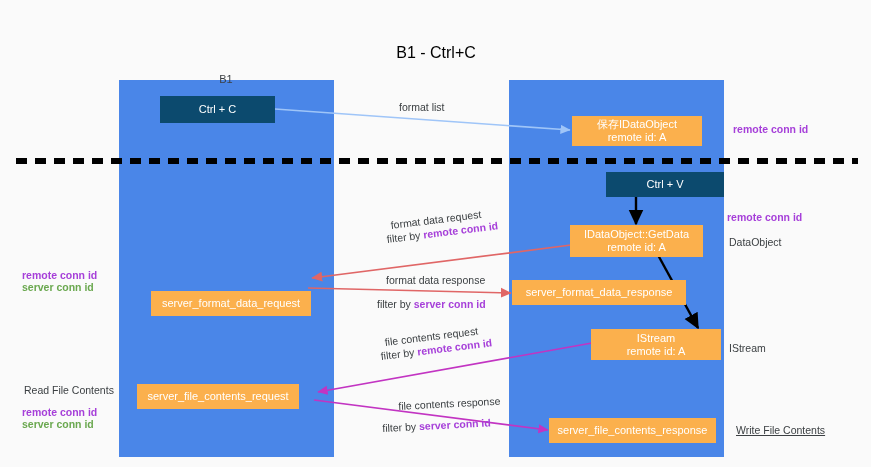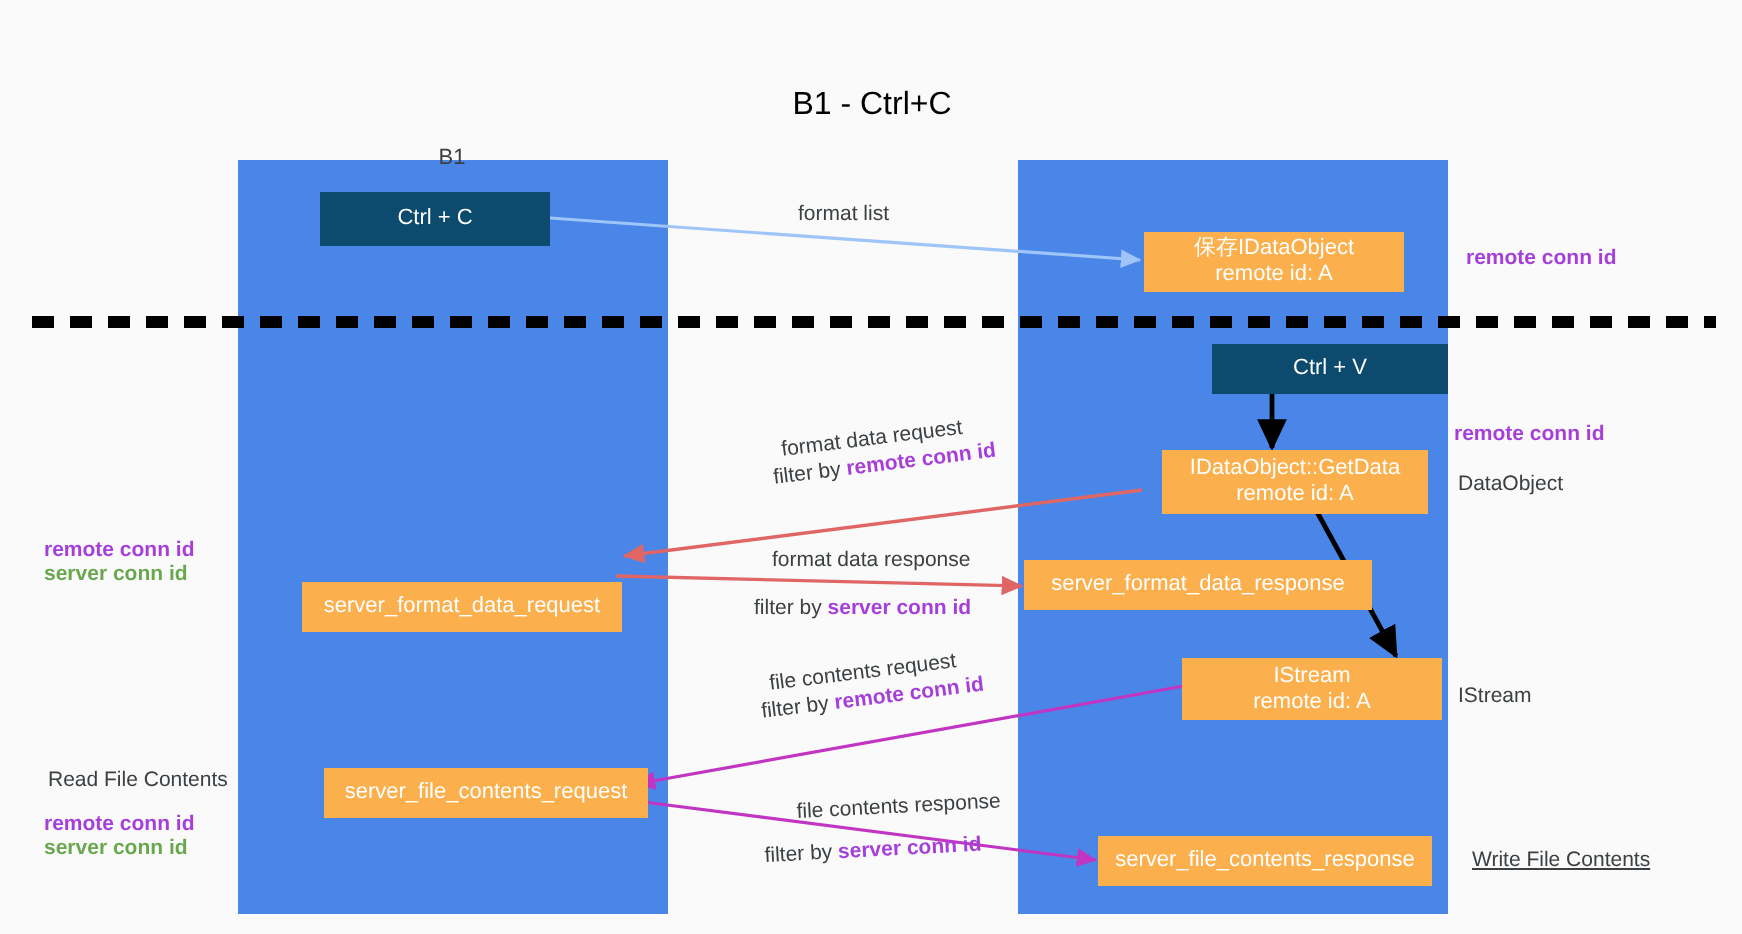--- a/index.html
+++ b/index.html
@@ -96,31 +96,31 @@
     <line x1="16" y1="161" x2="858" y2="161" stroke="#000000" stroke-width="6" stroke-dasharray="11 8" stroke-linecap="butt"></line>
   </svg>
 
   <div class="node green" style="left:160px;top:96px;width:115px;height:27px;">Ctrl + C</div>
 
   <div class="node orange" style="left:572px;top:116px;width:130px;height:30px;white-space:pre-line;">保存IDataObject
 remote id: A</div>
 
   <div class="node green" style="left:578px;top:172px;width:118px;height:25px;margin-left:28px;">Ctrl + V</div>
 
-  <div class="node orange" style="left:570px;top:225px;width:133px;height:32px;white-space:pre-line;margin-left:11px;">IDataObject::GetData
+  <div class="node orange" style="left:570px;top:225px;width:133px;height:32px;white-space:pre-line;">IDataObject::GetData
 remote id: A</div>
 
   <div class="node orange" style="left:151px;top:267px;width:160px;height:25px;margin-top:24px;">server_format_data_request</div>
 
   <div class="node orange" style="left:512px;top:280px;width:174px;height:25px;">server_format_data_response</div>
 
   <div class="node orange" style="left:591px;top:329px;width:130px;height:31px;white-space:pre-line;">IStream
 remote id: A</div>
 
-  <div class="node orange" style="left:162px;top:384px;width:162px;height:25px;">server_file_contents_request</div>
+  <div class="node orange" style="left:137px;top:384px;width:162px;height:25px;">server_file_contents_request</div>
 
   <div class="node orange" style="left:549px;top:418px;width:167px;height:25px;">server_file_contents_response</div>
 
   <div class="edgelabel" style="left:399px;top:101px;">
     <span>format list</span>
   </div>
 
   <div class="edgelabel" style="left:390px;top:219px;transform:rotate(-7deg);">
     <span>format data request</span>
   </div>

